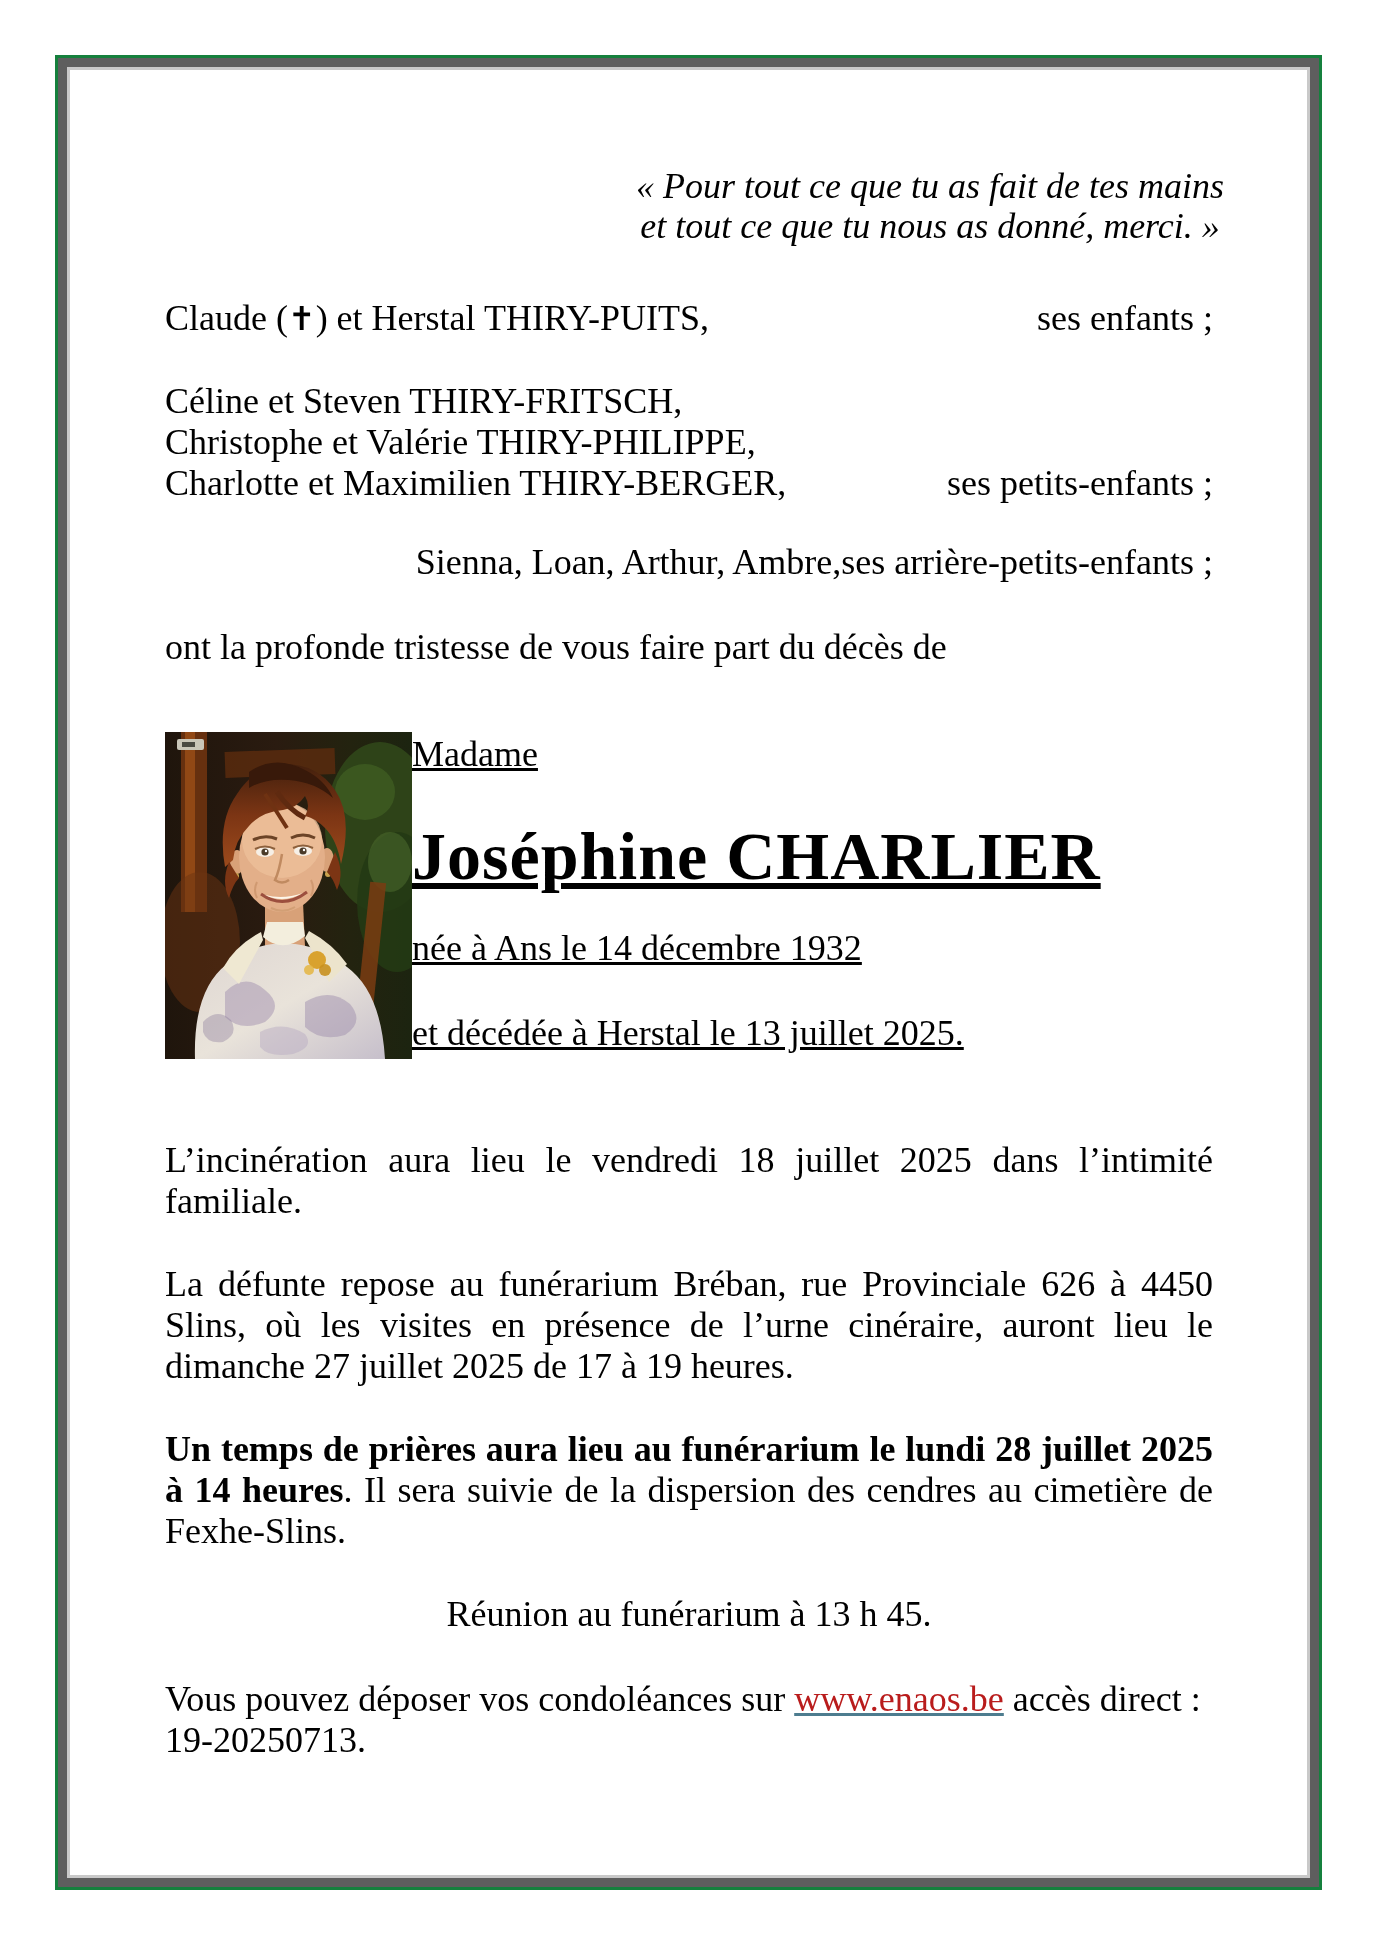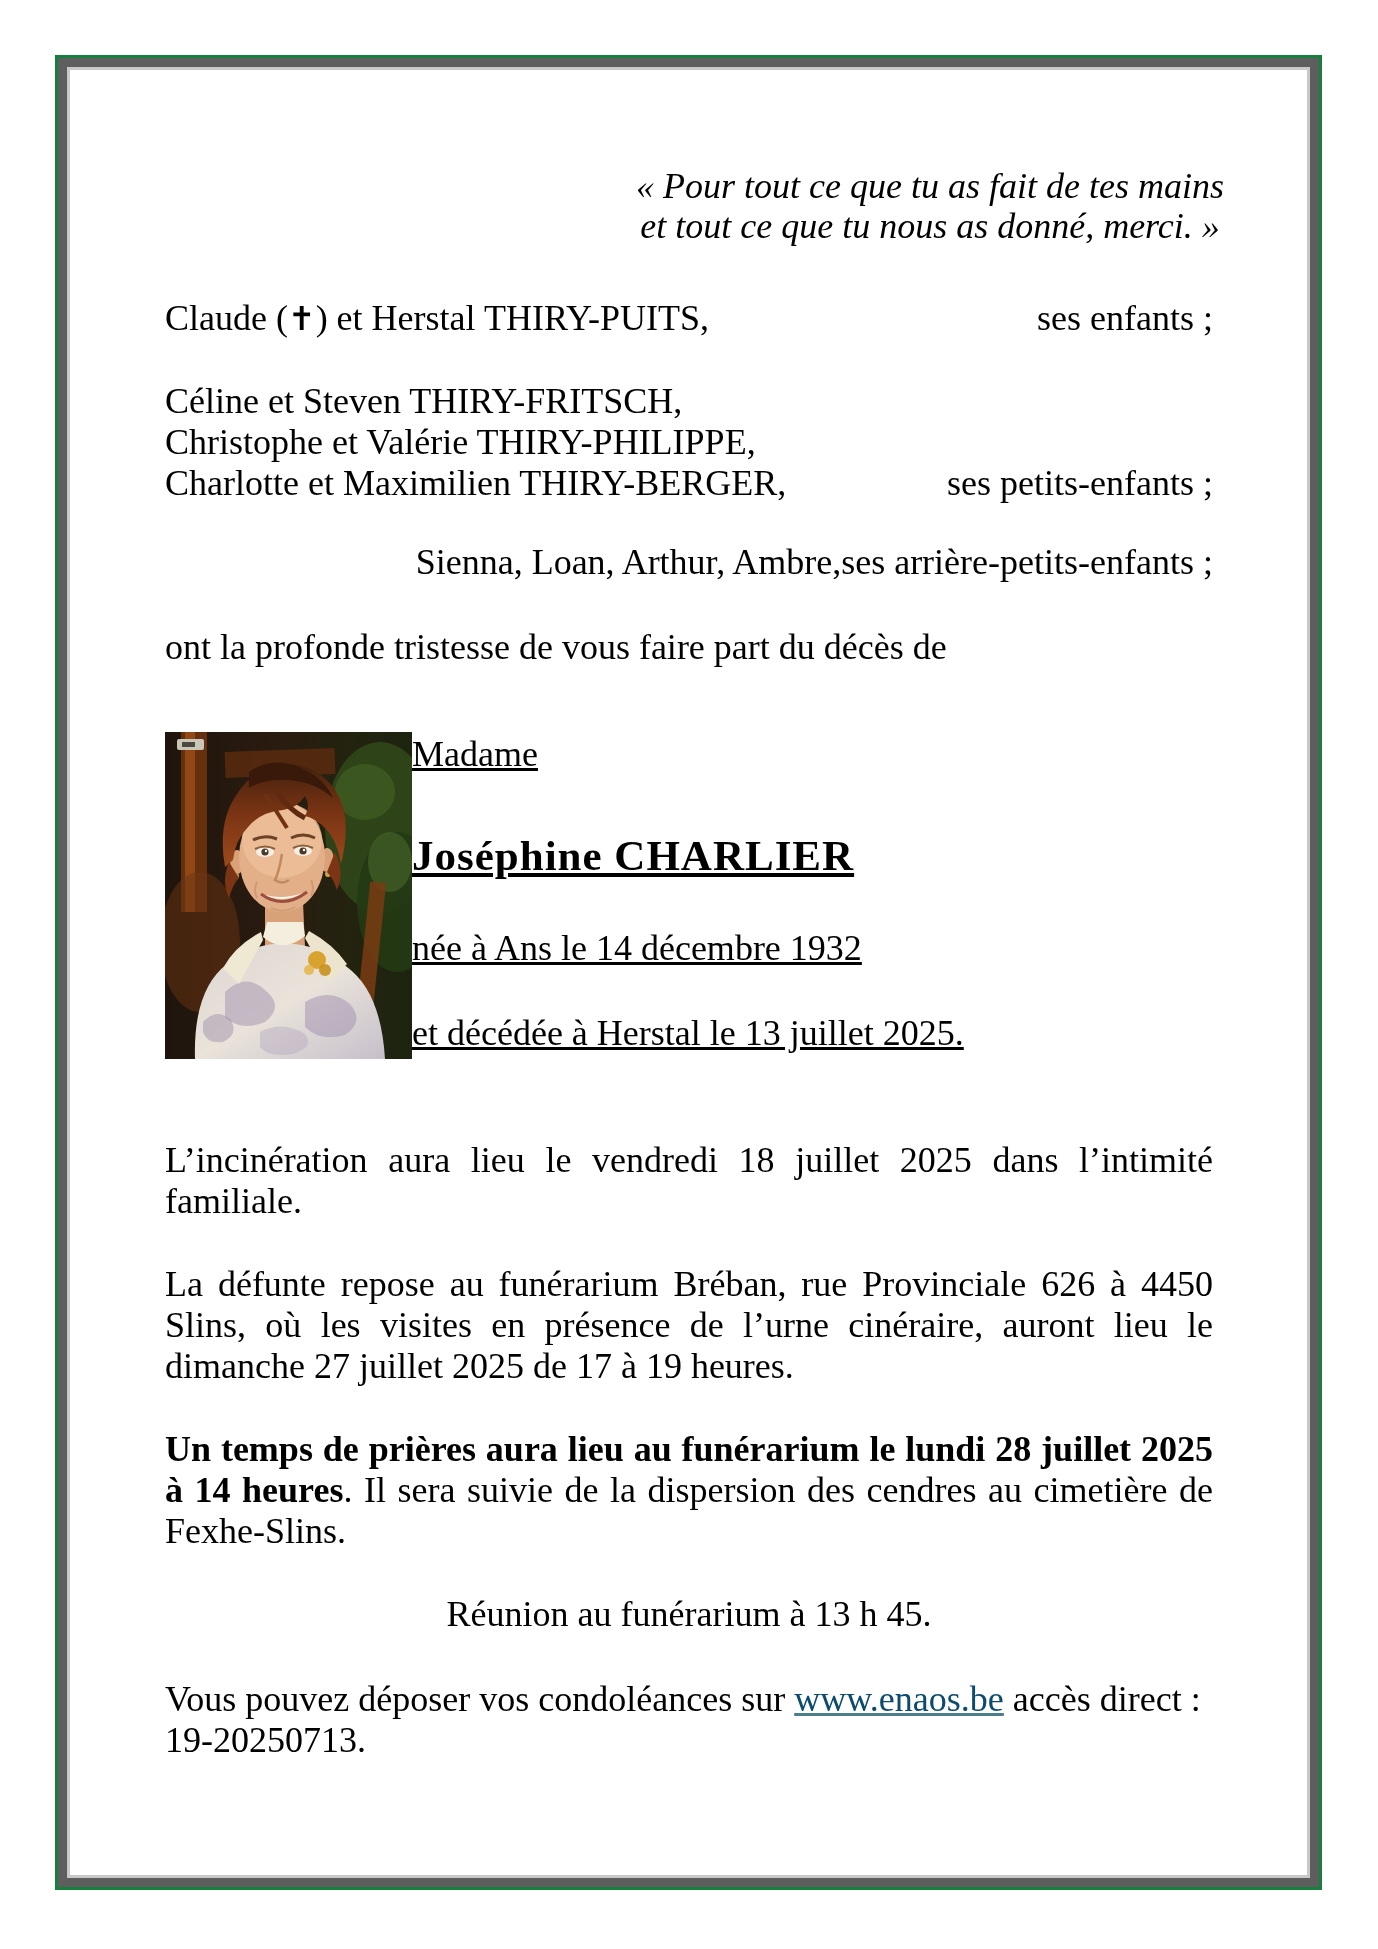--- a/index.html
+++ b/index.html
@@ -34,29 +34,29 @@
   .row { display: flex; justify-content: space-between; align-items: baseline; }
   .row-children { margin-top: 52px; }
   .group { margin-top: 42px; }
   .row-ggc { margin-top: 38px; justify-content: flex-end; }
   .announce { margin-top: 44px; }
   .cross { font-family: "DejaVu Sans", sans-serif; font-weight: 700; font-size: 33px; }
   .photo-section { margin-top: 64px; display: flex; align-items: flex-start; }
   .photo { flex: none; width: 247px; height: 327px; display: block; }
   .deceased { flex: 1; text-align: left; text-decoration: underline; }
   .salutation { line-height: 44px; }
-  .deceased-name { font-size: 43px; font-weight: bold; line-height: 70px; margin-top: 45px; letter-spacing: 1px; }
+  .deceased-name { font-size: 68px; font-weight: bold; line-height: 70px; margin-top: 45px; letter-spacing: 1px; }
   .birth { line-height: 44px; margin-top: 35px; }
   .death { line-height: 44px; margin-top: 41px; }
   p.body { margin-top: 42px; text-align: justify; }
   p.first-after-photo { margin-top: 81px; }
   p.center { text-align: center; margin-top: 42px; }
   p.condolences { margin-top: 44px; text-align: left; }
   .lead-bold { font-weight: bold; }
-  a.site-link { color: #0c4a6e; text-decoration: underline; text-decoration-color: #4d7c8f; cursor: pointer; font-family: Liberation Serif, serif; }
+  a.site-link { color: #b91c1c; text-decoration: underline; text-decoration-color: #4d7c8f; cursor: pointer; font-family: Liberation Serif, serif; }
 </style>
 </head>
 <body>
 
 <div class="page">
   <div class="frame">
     <div class="frame-mid">
       <div class="frame-in">
         <div class="content">
 

